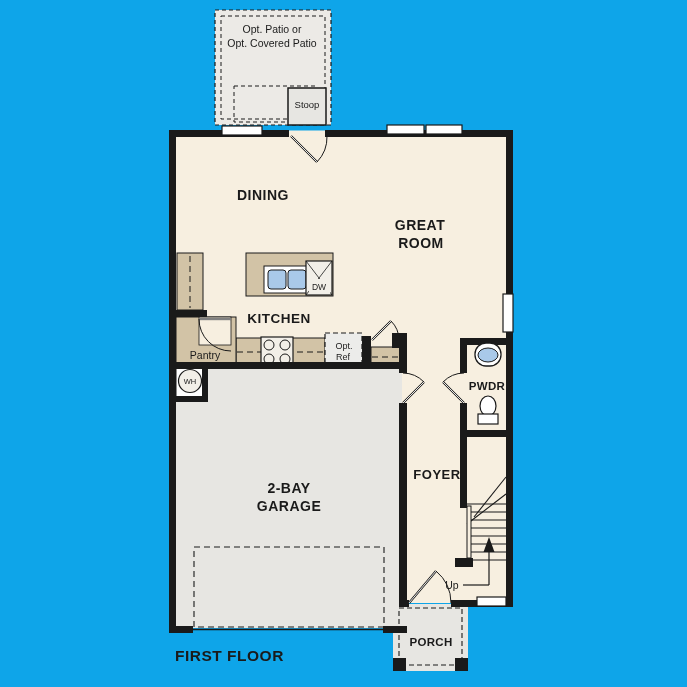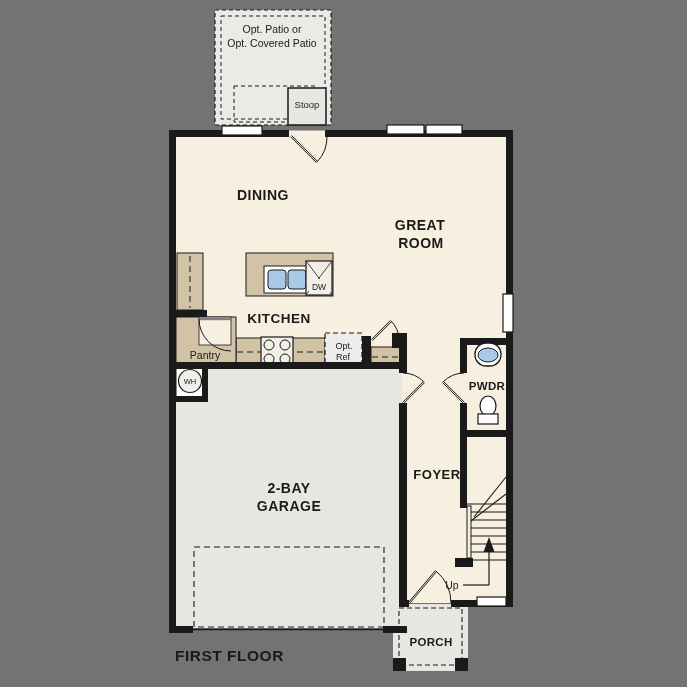--- a/index.html
+++ b/index.html
@@ -1,16 +1,16 @@
 <!DOCTYPE html>
 <html><head>
 <meta charset="utf-8">
 <style>
   html,body{margin:0;padding:0;background:#ffffff;}
-  #stage{position:relative;width:687px;height:687px;background:#737373;overflow:hidden;
+  #stage{position:relative;width:687px;height:687px;background:#0ea5e9;overflow:hidden;
          font-family:"Liberation Sans", sans-serif;}
   svg{position:absolute;top:0;left:0;}
   text{fill:#1a1a1a;font-family:"Liberation Sans", sans-serif;}
   .room-label{font-weight:bold;font-size:14px;letter-spacing:.5px;}
   .room-label-sm{font-weight:bold;font-size:11.5px;letter-spacing:.3px;}
   .small-label{font-size:10.5px;}
   .tiny-label{font-size:9px;}
   .title-label{font-weight:bold;font-size:15.5px;letter-spacing:.5px;}
 </style>
 </head>

